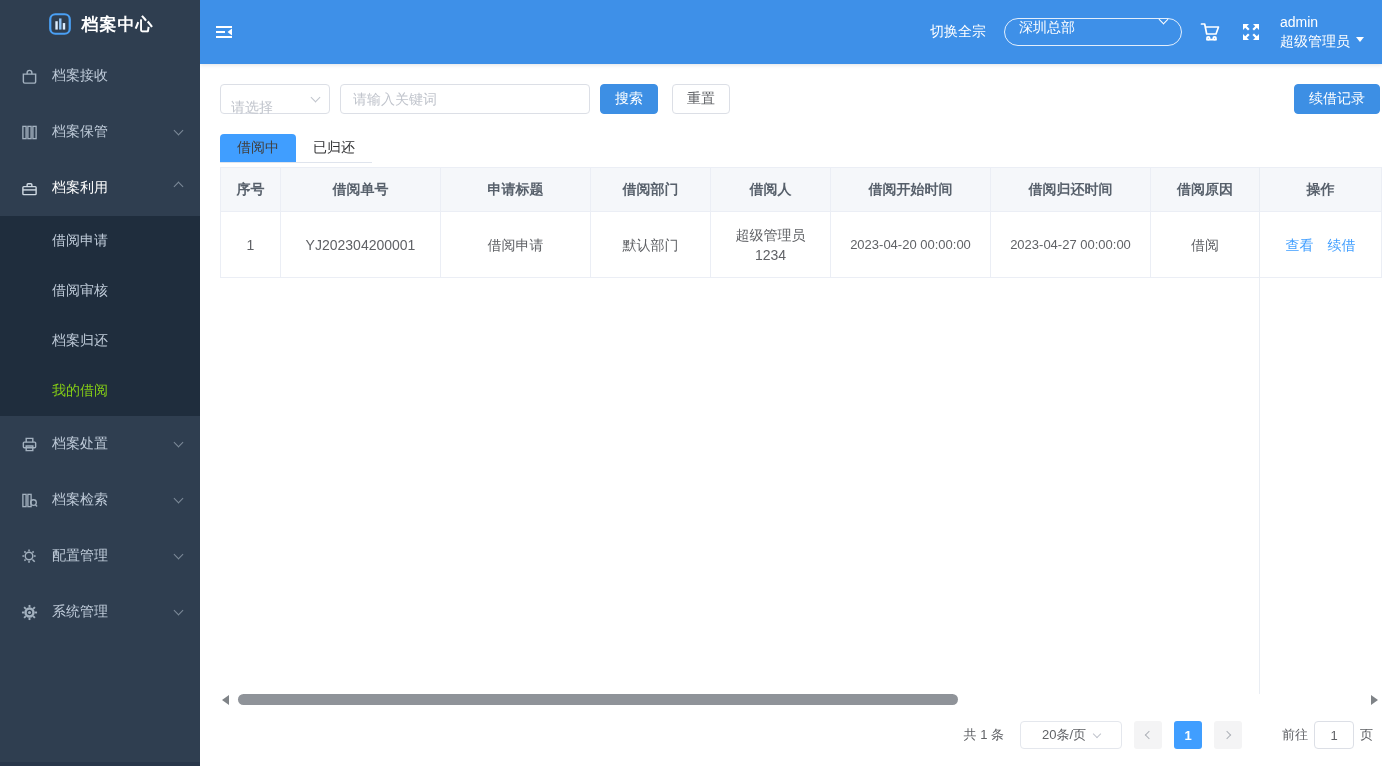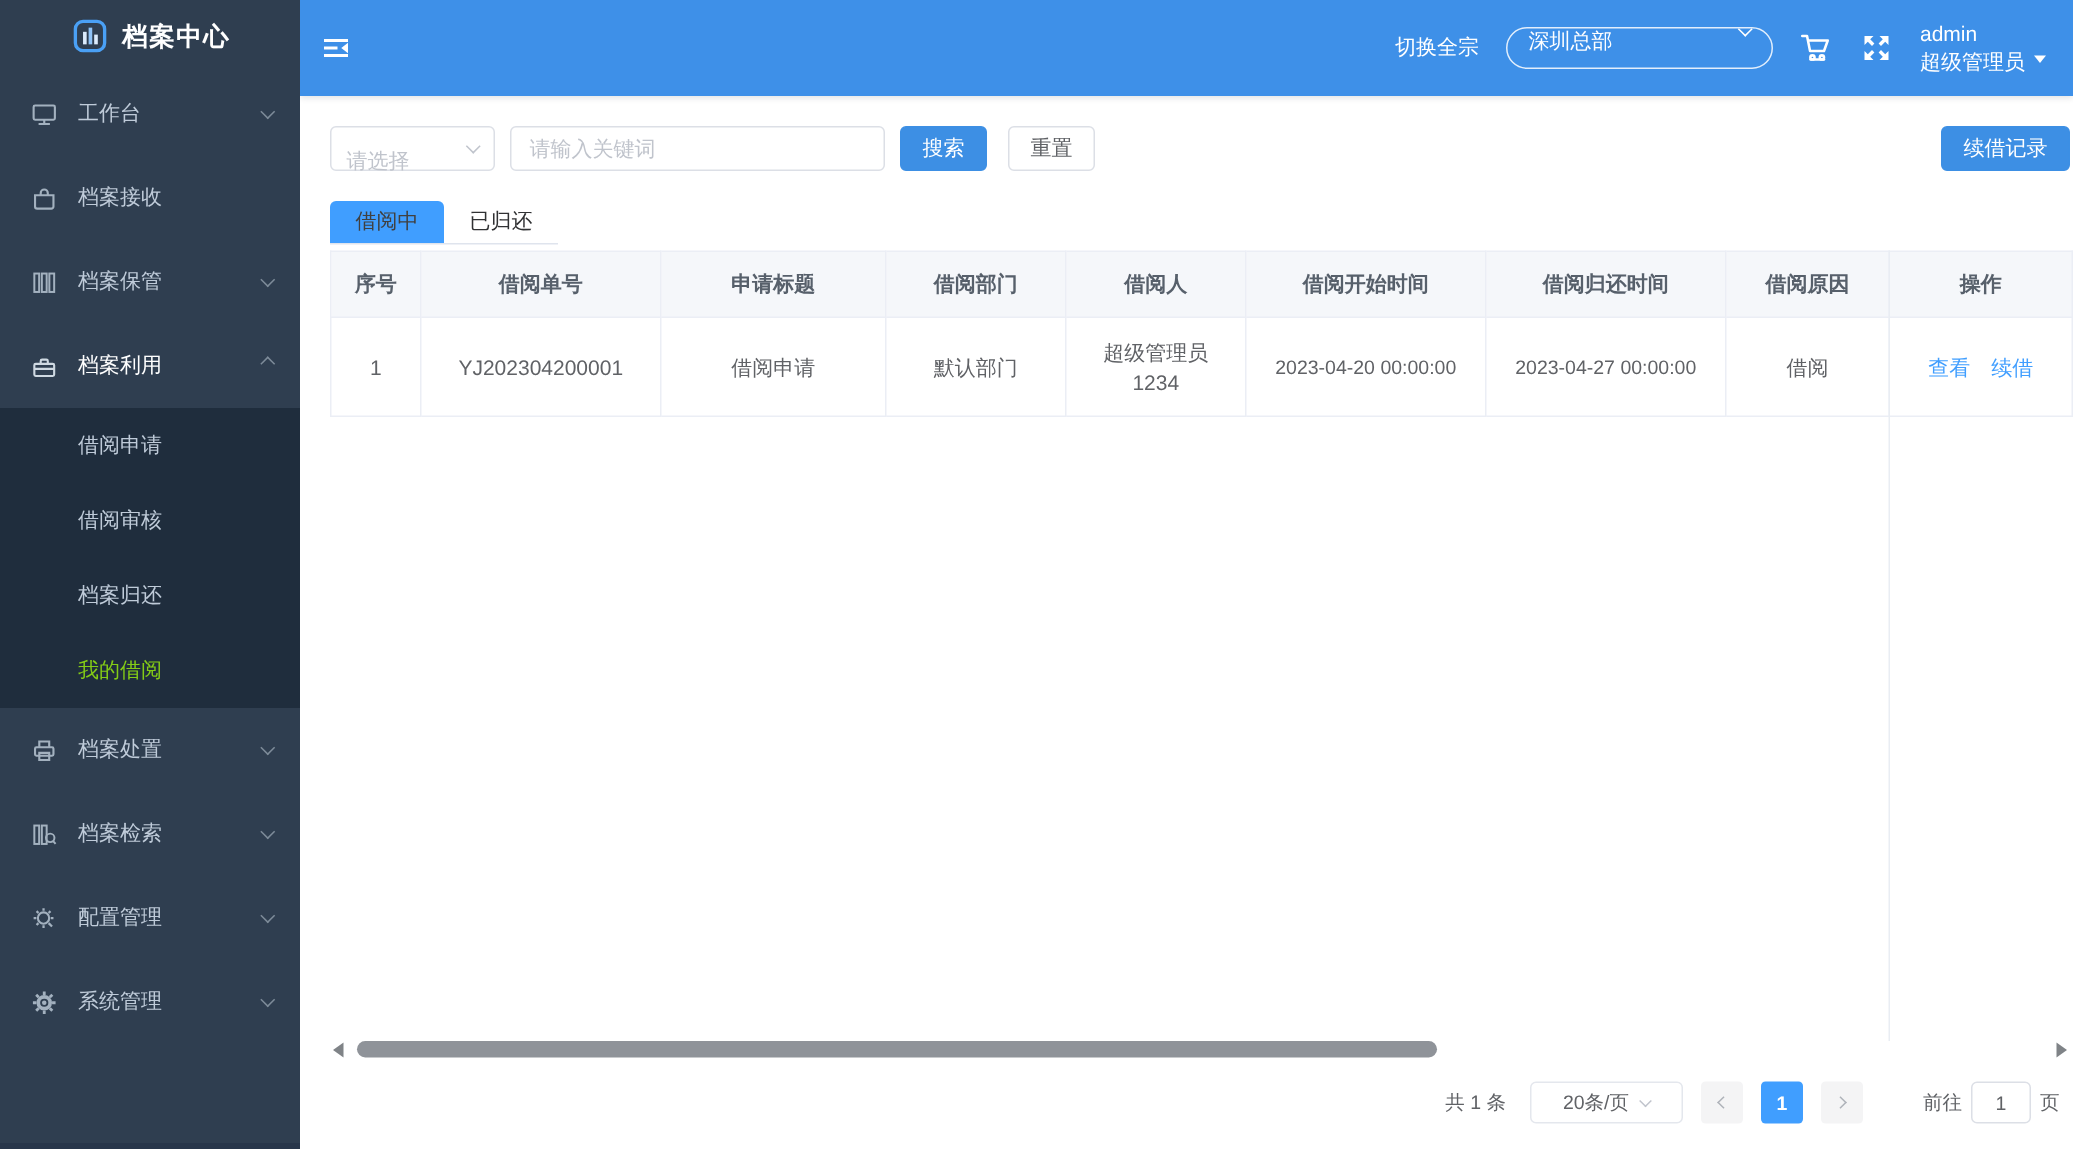--- a/index.html
+++ b/index.html
@@ -101,31 +101,20 @@
       <svg width="26" height="26" viewBox="0 0 28 28">
         <rect x="3.5" y="3.5" width="21" height="21" rx="5.5" fill="none" stroke="#4aa0f5" stroke-width="2.4"></rect>
         <rect x="9" y="11" width="2.6" height="9" fill="#dcecfd"></rect>
         <rect x="13" y="8" width="2.6" height="12" fill="#8fc3f7"></rect>
         <rect x="17" y="13" width="2.6" height="7" fill="#dcecfd"></rect>
       </svg>
     </span>
     <span class="logo-text">档案中心</span>
   </div>
 
-  <div class="nav-item">
-    <span class="nav-icon">
-      <svg width="17" height="17" viewBox="0 0 18 18" stroke="currentColor" stroke-width="1.5" fill="none">
-          <rect x="1.5" y="2.5" width="15" height="10" rx="1"></rect>
-          <line x1="9" y1="12.5" x2="9" y2="15.5"></line>
-          <line x1="5" y1="15.5" x2="13" y2="15.5"></line>
-        </svg>
-    </span>
-    <span class="nav-label">工作台</span>
-    <span class="chev nav-chev"></span>
-  </div>
 
   <div class="nav-item">
     <span class="nav-icon">
       <svg width="17" height="17" viewBox="0 0 18 18" stroke="currentColor" stroke-width="1.5" fill="none">
           <path d="M2.5 6.5 h13 v8 a1.5 1.5 0 0 1 -1.5 1.5 h-10 a1.5 1.5 0 0 1 -1.5 -1.5 z"></path>
           <path d="M6.5 6.5 v-1.5 a2.5 2.5 0 0 1 5 0 v1.5"></path>
         </svg>
     </span>
     <span class="nav-label">档案接收</span>
   </div>

